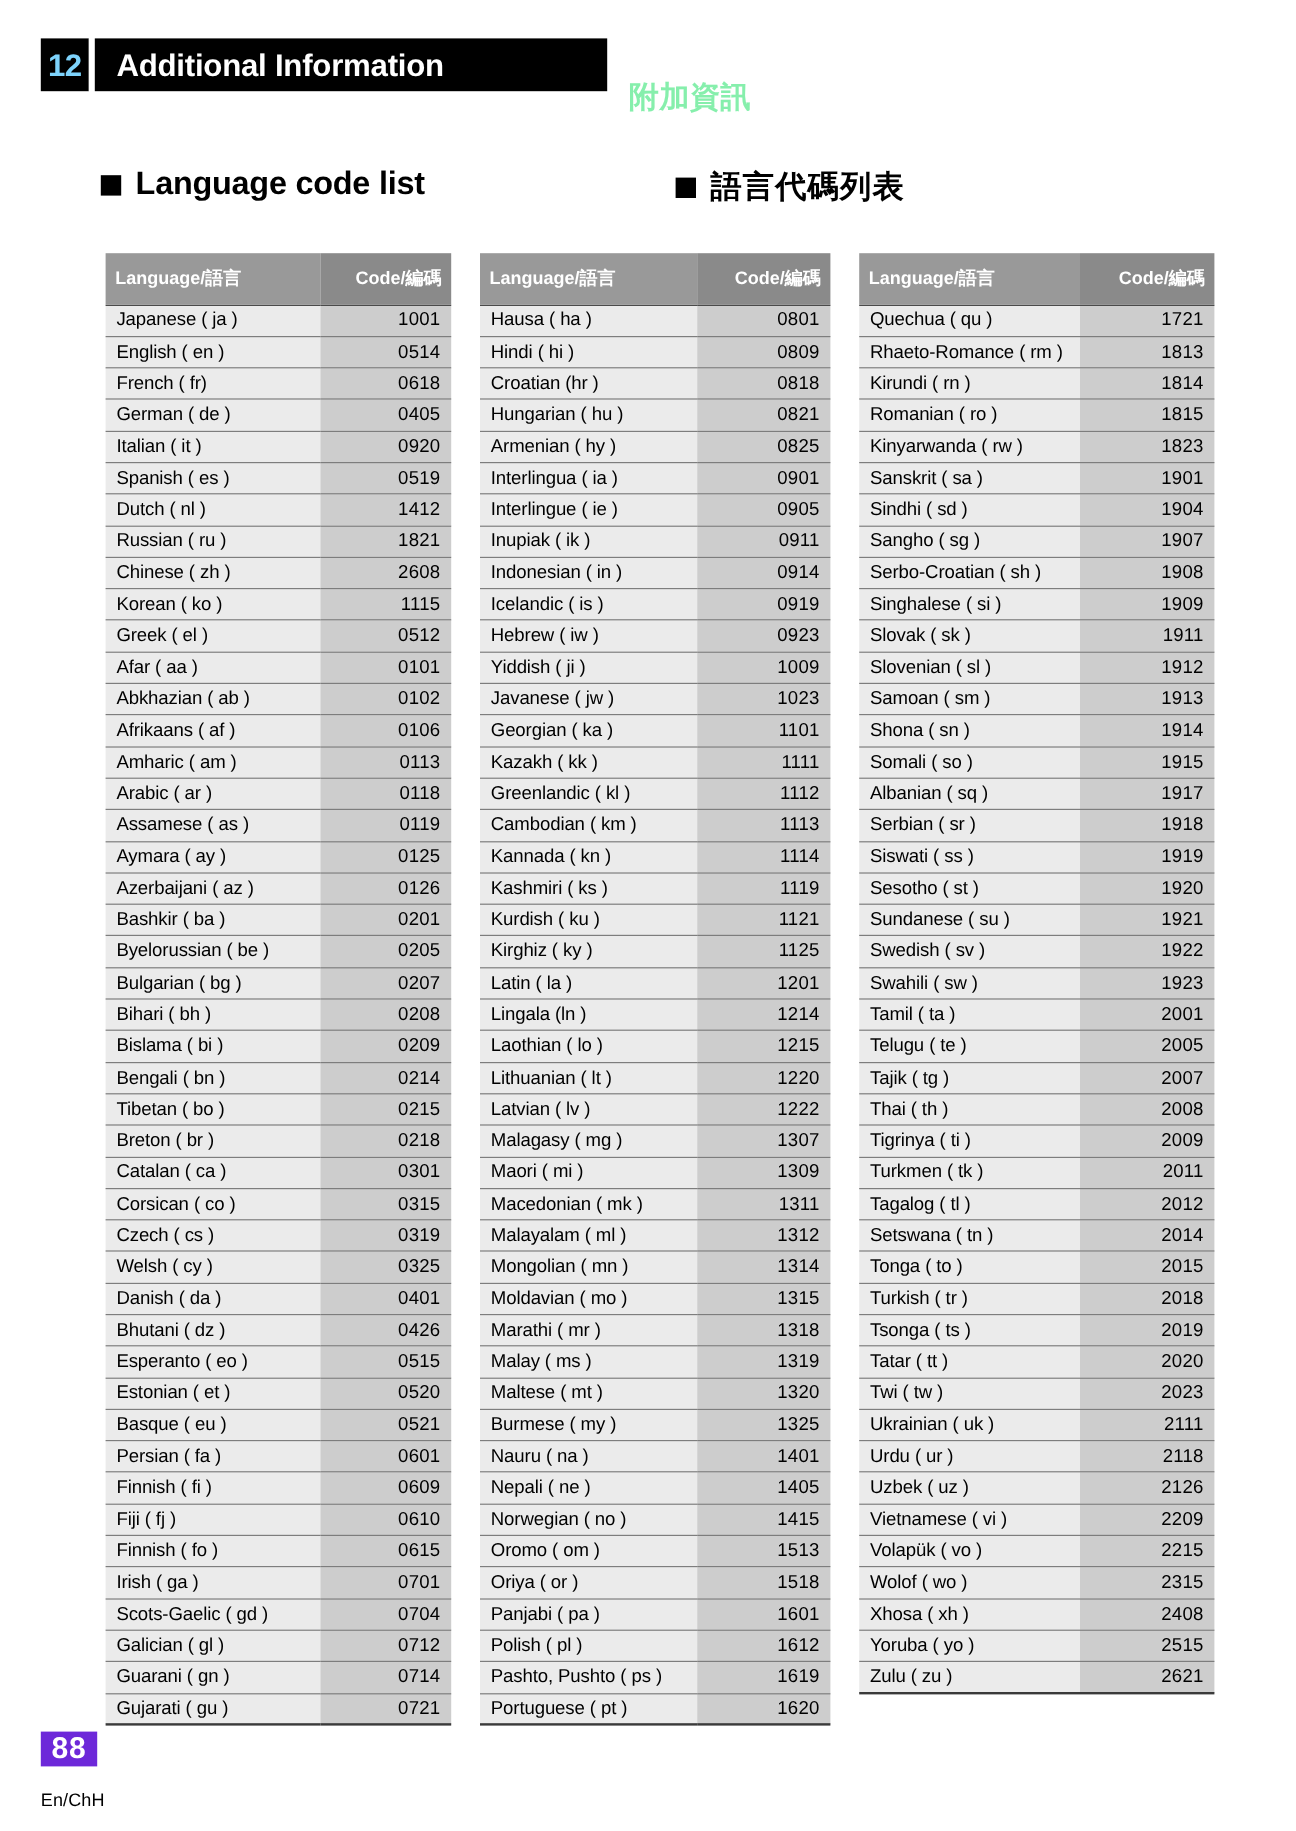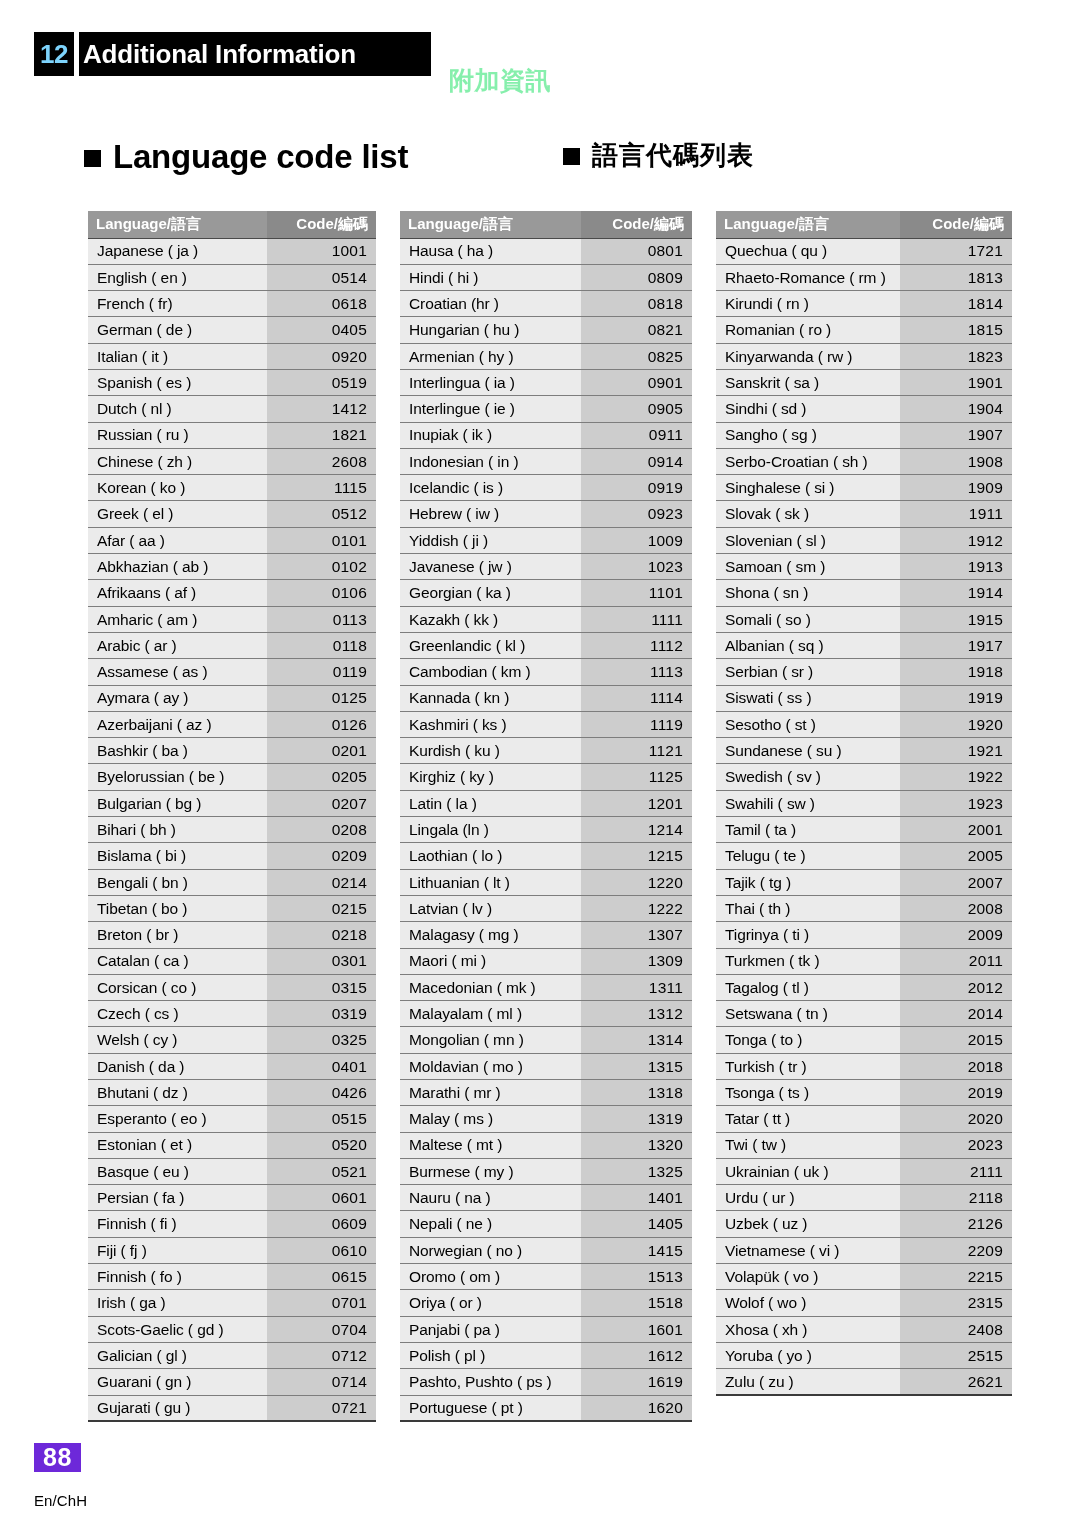--- a/index.html
+++ b/index.html
@@ -23,25 +23,25 @@
   .hdr-chapnum {
     width: 40px;
     background: #000000;
     color: #7dd3fc;
     display: flex; align-items: center; justify-content: center;
     font-size: 26px; font-weight: bold;
     letter-spacing: -0.5px;
   }
   .hdr-sep { width: 5px; background: #ffffff; }
   .hdr-title-en {
-    width: 352px;
+    width: 427px;
     background: #000000;
     color: #ffffff;
     display: flex; align-items: center;
-    padding-left: 4px;
+    padding-left: 18px;
     font-size: 26px; font-weight: bold;
     letter-spacing: -0.2px;
   }
   .hdr-title-cn {
     flex: 1;
     background: #6a6a6a;
     color: #86efac;
     display: flex; align-items: center;
     padding-left: 18px;
     font-size: 25px; font-weight: bold;
@@ -57,21 +57,21 @@
   }
   .sec-head-en { left: 84px; top: 138px; }
   .sec-head-cn { left: 563px; top: 138px; }
   .sec-bullet {
     width: 17px; height: 17px;
     background: #000;
     display: inline-block;
     position: relative; top: 1px;
   }
   .sec-label {
-    font-size: 33px;
+    font-size: 27px;
     font-weight: bold;
     letter-spacing: -0.2px;
     white-space: nowrap;
   }
   .sec-label-cn { font-size: 26px; letter-spacing: 1px; }
 
   
   .tables {
     position: absolute;
     left: 0; top: 211px;
@@ -85,21 +85,21 @@
   }
   .tbl-0 { left: 88px;  width: 288px; }
   .tbl-1 { left: 400px; width: 292px; }
   .tbl-2 { left: 716px; width: 296px; }
 
   .tbl thead th {
     background: #999999;
     color: #ffffff;
     font-size: 15px;
     font-weight: bold;
-    height: 27px;
+    height: 43px;
     padding: 0 8px;
     letter-spacing: 0px;
     vertical-align: middle;
   }
   .tbl thead th.h-lang { text-align: left; }
   .tbl thead th.h-code { text-align: right; background: #8a8a8a; }
 
   .tbl tbody td {
     height: 26.3px;
     font-size: 15.5px;

